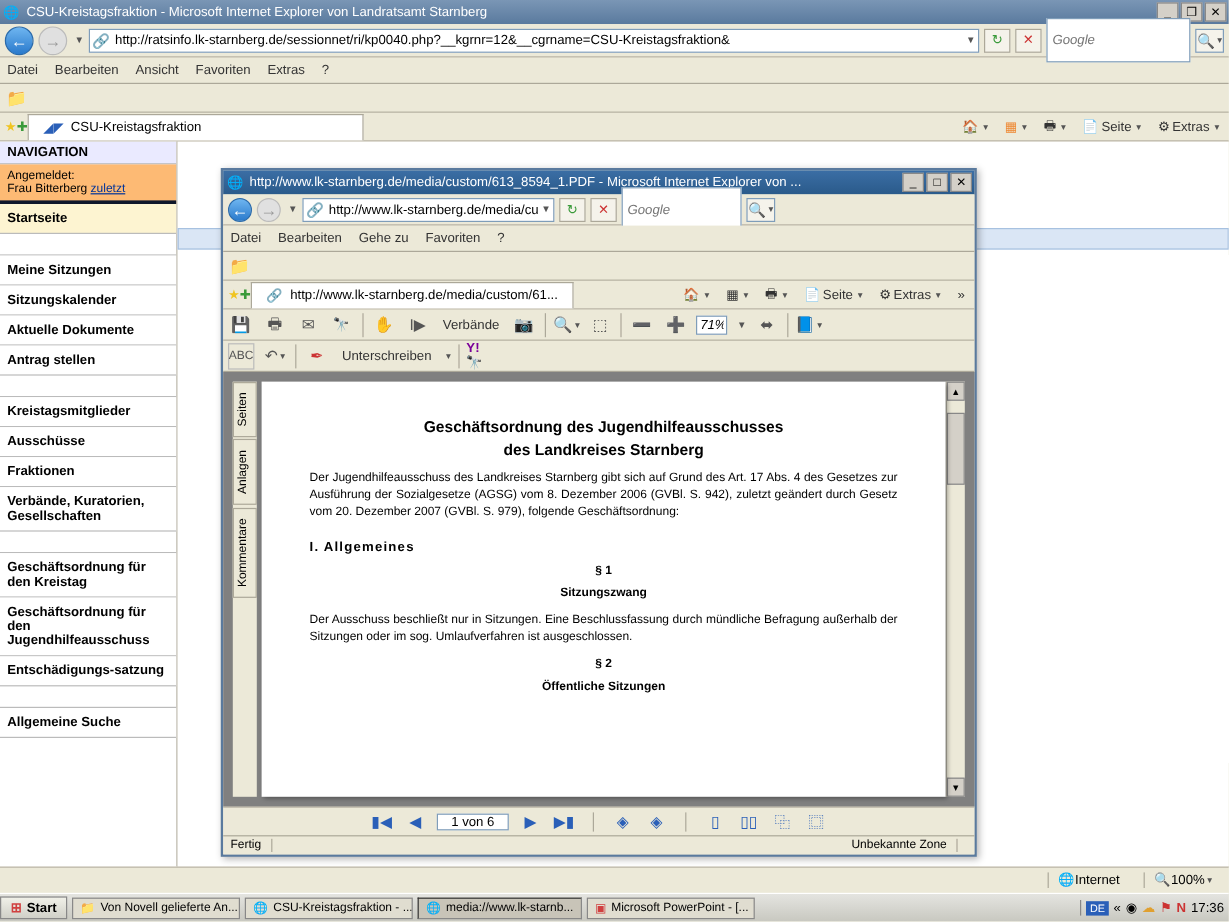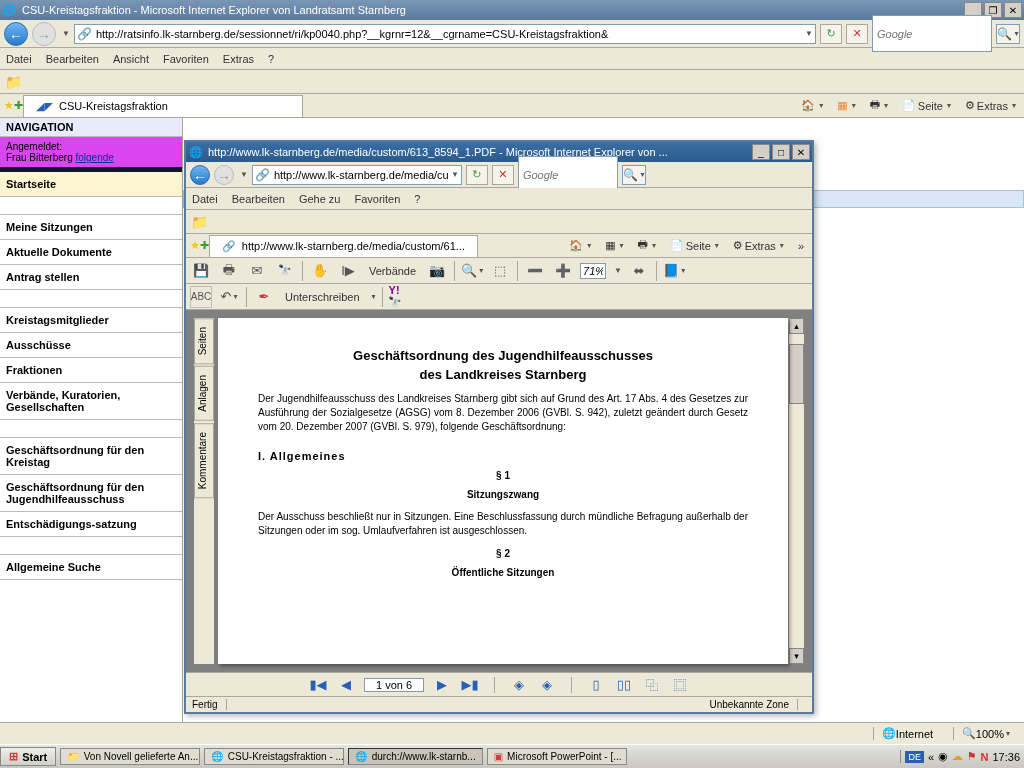--- a/index.html
+++ b/index.html
@@ -35,23 +35,23 @@
 
 
 .tabbar { background: #ece9d8; height: 24px; display: flex; align-items: center; padding: 0 4px; border-bottom: 1px solid #aca899; }
 .tabbar .tab { background: #fff; border: 1px solid #aca899; border-bottom: none; height: 22px; padding: 0 12px; display: flex; align-items: center; font-size: 11px; gap: 6px; min-width: 280px; }
 .tool-menu { display:flex; align-items:center; gap:2px; font-size:11px; padding:0 4px; cursor:pointer; color:#333;}
 
 
 .content { display: flex; height: calc(768px - 20px - 28px - 22px - 24px - 24px - 24px - 22px); }
 
 
-.sidebar { width: 183px; background: #fff; border-right: 1px solid #aca899; overflow-y: hidden; }
+.sidebar { width: 148px; background: #fff; border-right: 1px solid #aca899; overflow-y: hidden; }
 .sidebar .nav-header { background: #eaeaff; font-weight: bold; padding: 3px 6px; border-bottom: 1px solid #bbb; font-size: 11px; }
-.sidebar .nav-login { background: #d946ef; padding: 4px 6px; border-bottom: 5px solid #0f172a; font-size: 10px; }
+.sidebar .nav-login { background: #fdba74; padding: 4px 6px; border-bottom: 3px solid #0f172a; font-size: 10px; }
 .sidebar .nav-login a { color: #003399; text-decoration: underline; }
 .sidebar .nav-item { padding: 6px 6px; border-bottom: 1px solid #bbb; background: #fff; font-size: 11px; cursor: pointer; }
 .sidebar .nav-item.selected { background: #fdf4d1; font-weight: bold; }
 .sidebar .nav-item.bold { font-weight: bold; }
 .sidebar .nav-gap { height: 18px; border-bottom: 1px solid #bbb; }
 
 
 .mainpane { flex: 1; background: #fff; position: relative; }
 .blue-strip { position: absolute; top: 72px; left: 0; right: 0; height: 18px; background: #dae6f5; border: 1px solid #a7c1e0; }
 
@@ -154,25 +154,26 @@
     <span class="tool-menu">📄 <span>Seite</span><span class="chev">▾</span></span>
     <span class="tool-menu">⚙ <span>Extras</span><span class="chev">▾</span></span>
   </div>
 </div>
 
 <div class="content">
   <div class="sidebar">
     <div class="nav-header">NAVIGATION</div>
     <div class="nav-login">
       <span>Angemeldet:</span><br>
-      <span>Frau Bitterberg</span> <a href="#">folgende</a>
+      <span>Frau Bitterberg</span> <a href="#">zuletzt</a>
     </div>
     <div class="nav-item selected">Startseite</div>
     <div class="nav-gap"></div>
     <div class="nav-item bold">Meine Sitzungen</div>
+    <div class="nav-item bold">Sitzungskalender</div>
     <div class="nav-item bold">Aktuelle Dokumente</div>
     <div class="nav-item bold">Antrag stellen</div>
     <div class="nav-gap"></div>
     <div class="nav-item bold">Kreistagsmitglieder</div>
     <div class="nav-item bold">Ausschüsse</div>
     <div class="nav-item bold">Fraktionen</div>
     <div class="nav-item bold">Verbände, Kuratorien, Gesellschaften</div>
     <div class="nav-gap"></div>
     <div class="nav-item bold">Geschäftsordnung für den Kreistag</div>
     <div class="nav-item bold">Geschäftsordnung für den Jugendhilfeausschuss</div>
@@ -200,21 +201,21 @@
   <div class="task">
       <span>📁</span>
       <span>Von Novell gelieferte An...</span>
     </div>
   <div class="task">
       <span>🌐</span>
       <span>CSU-Kreistagsfraktion - ...</span>
     </div>
   <div class="task active">
       <span>🌐</span>
-      <span>durch://www.lk-starnb...</span>
+      <span>media://www.lk-starnb...</span>
     </div>
   <div class="task">
       <span style="color:#d04040;">▣</span>
       <span>Microsoft PowerPoint - [...</span>
     </div>
   <div class="tray">
     <span class="tray-icon" style="background:#2a5fb8;color:#fff;padding:1px 3px;font-size:9px;">DE</span>
     <span class="tray-icon">«</span>
     <span class="tray-icon">◉</span>
     <span class="tray-icon" style="color:#e0a030;">☁</span>

